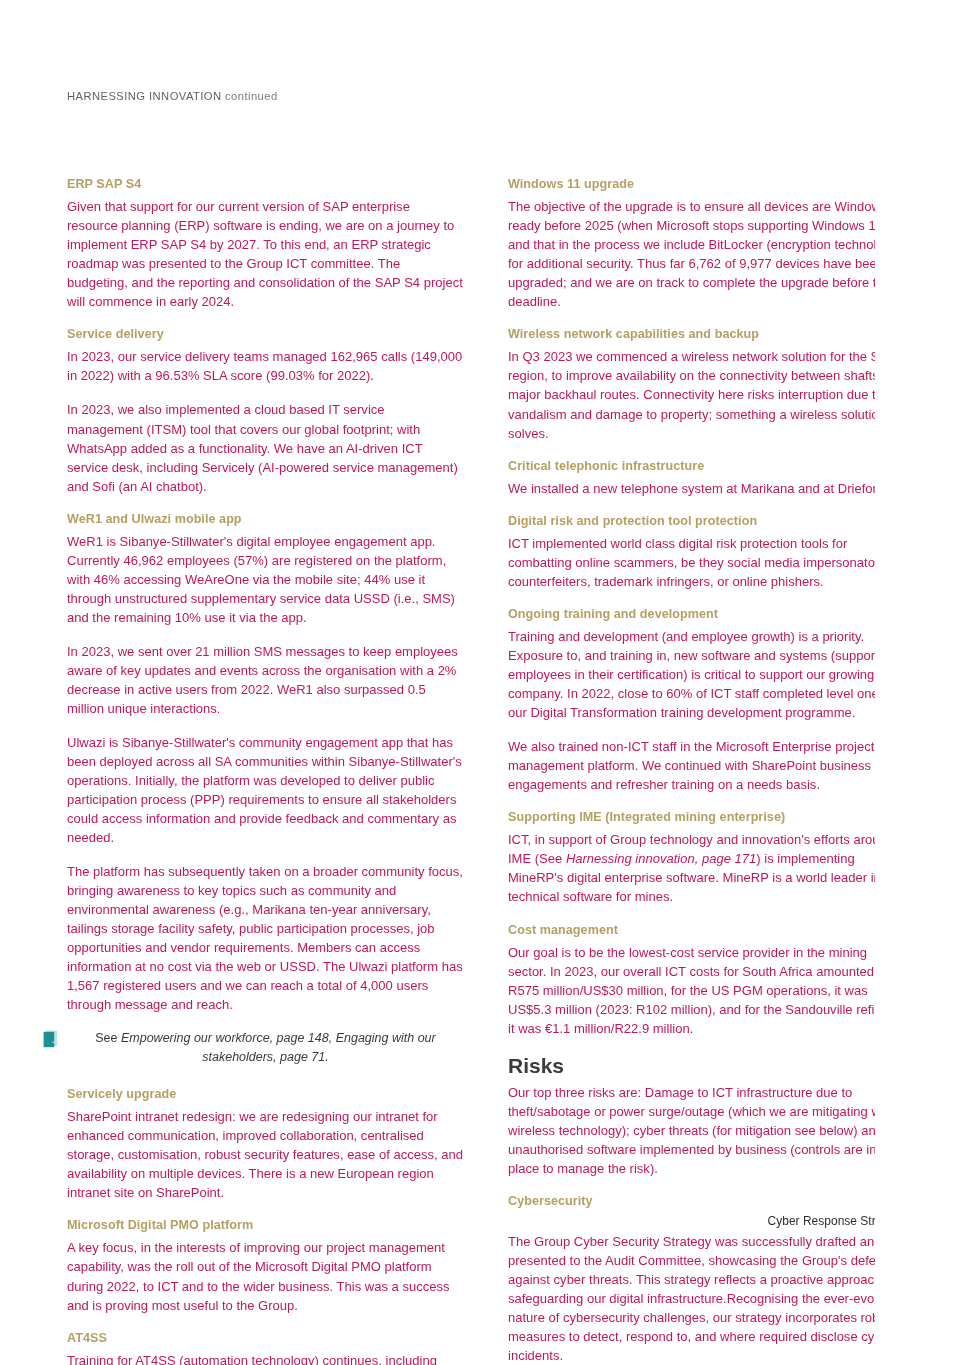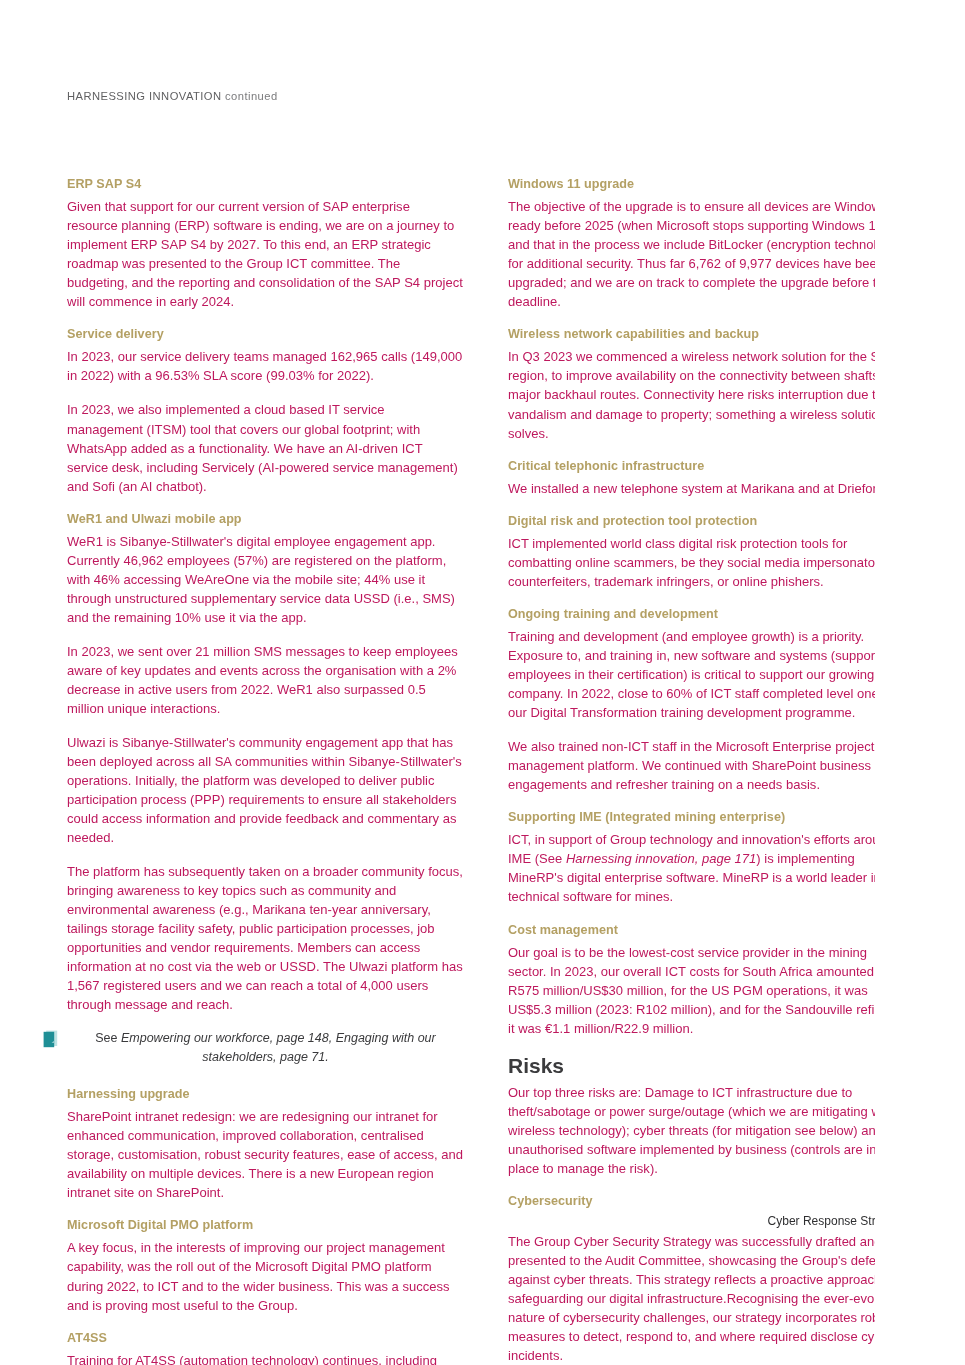--- a/index.html
+++ b/index.html
@@ -160,21 +160,21 @@
         <span class="xref-icon">
           <svg class="doc-icon-svg" viewBox="0 0 15 18" xmlns="http://www.w3.org/2000/svg">
             <rect x="3.2" y="0.6" width="11" height="15.4" fill="#bfe3e4"></rect>
             <rect x="0.6" y="1.8" width="10.6" height="15.4" fill="#1f8f96"></rect>
             <path d="M8.6 13.0 L11.2 13.0 L11.2 10.4 Z" fill="#8ec9cc"></path>
           </svg>
         </span>
         <span class="xref-text"><span class="lead">See </span><span>Empowering our workforce, page 148, Engaging with our stakeholders, page 71.</span></span>
       </div>
 
-      <h3 class="sec-head">Harnessing upgrade</h3>
+      <h3 class="sec-head">Servicely upgrade</h3>
       <p class="body">SharePoint intranet redesign: we are redesigning our intranet for enhanced communication, improved collaboration, centralised storage, customisation, robust security features, ease of access, and availability on multiple devices. There is a new European region intranet site on SharePoint.</p>
 
       <h3 class="sec-head">Microsoft Digital PMO platform</h3>
       <p class="body">A key focus, in the interests of improving our project management capability, was the roll out of the Microsoft Digital PMO platform during 2022, to ICT and to the wider business. This was a success and is proving most useful to the Group.</p>
 
       <h3 class="sec-head">AT4SS</h3>
       <p class="body">Training for AT4SS (automation technology) continues, including drop-in and lunch-break sessions.</p>
 
     </div>
 

